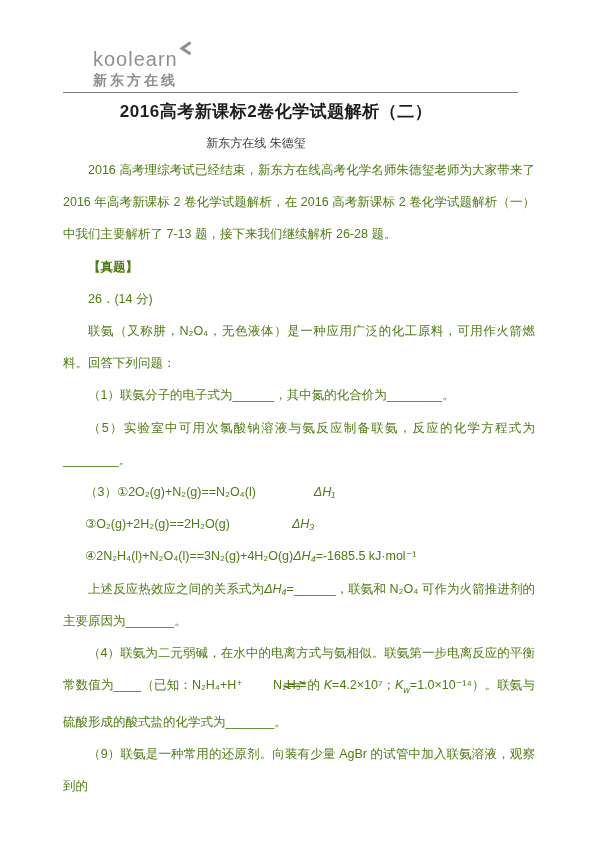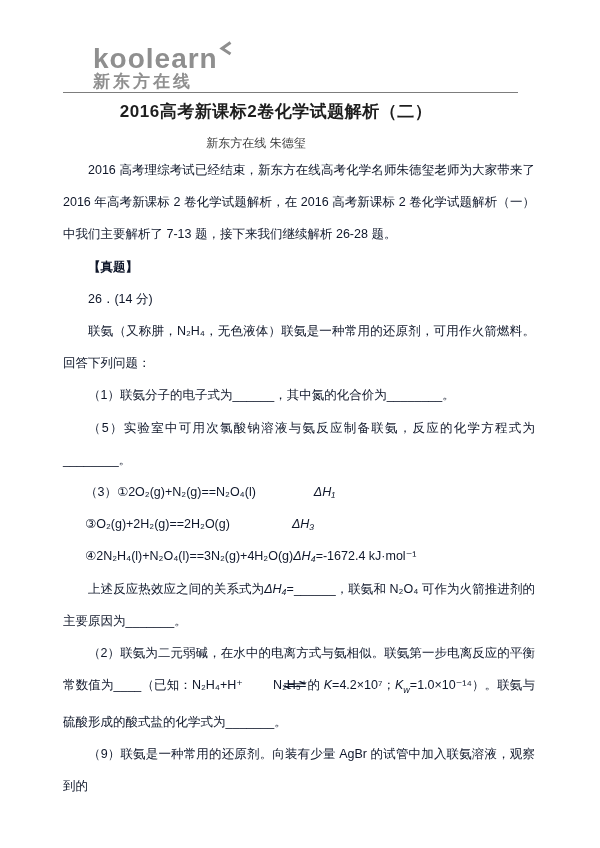--- a/index.html
+++ b/index.html
@@ -7,46 +7,46 @@
     width:600px;height:848px;position:relative;overflow:hidden;
     font-family:"Liberation Sans","DejaVu Sans",sans-serif;
     color:#333333;
   }
   .page{position:absolute;inset:0;background:#ffffff;}
 
   
   .logo{position:absolute;left:93px;top:48px;}
   .logo-en{
     position:relative;display:inline-block;
-    font-size:28px;font-weight:bold;letter-spacing:1px;
+    font-size:20px;font-weight:normal;letter-spacing:1px;
     color:#8f8f8f;line-height:22px;
   }
   .logo-chev{position:absolute;right:-14px;top:-7px;}
   .logo-cn{
-    font-size:17px;color:#8f8f8f;letter-spacing:3px;
+    font-size:14px;color:#8f8f8f;letter-spacing:3px;
     line-height:18px;margin-top:1px;font-weight:bold;
   }
   .header-rule{
     position:absolute;left:63px;top:92px;width:455px;height:1px;
     background:#7d7d7d;border:none;margin:0;
   }
 
   .doc-title{
     position:absolute;left:0;top:100px;width:552px;text-align:center;
     font-size:17px;font-weight:bold;color:#1e1e1e;letter-spacing:0.5px;
   }
   .byline{
     position:absolute;left:0;top:135px;width:512px;text-align:center;
     font-size:12px;color:#3c3c3c;
   }
 
   
   .content{
     position:absolute;left:63px;top:154px;width:472px;
-    font-size:12.5px;line-height:32.2px;color:#0f172a;
+    font-size:12.5px;line-height:32.2px;color:#4d7c0f;
     text-align:justify;
   }
   .content p{margin:0;text-indent:25px;}
   .content p.eq{text-indent:22px;text-align:left;}
   .bold{font-weight:bold;}
   .dh{font-style:italic;text-align:right;}
   .ital{font-style:italic;}
   sub.w{font-size:9px;font-style:italic;}
   .gap{display:inline-block;height:1px;}
   .g1{width:58px;}
@@ -78,33 +78,33 @@
   <div class="byline">新东方在线 朱德玺</div>
 
   <div class="content">
 
     <p>2016 高考理综考试已经结束，新东方在线高考化学名师朱德玺老师为大家带来了 2016 年高考新课标 2 卷化学试题解析，在 2016 高考新课标 2 卷化学试题解析（一）中我们主要解析了 7-13 题，接下来我们继续解析 26-28 题。</p>
 
     <p class="bold">【真题】</p>
 
     <p>26．(14 分)</p>
 
-    <p>联氨（又称肼，N₂H₄，无色液体）联氨是一种常用的还原剂，可用作火箭燃料。回答下列问题：</p>
+    <p>联氨（又称肼，N₂O₄，无色液体）是一种应用广泛的化工原料，可用作火箭燃料。回答下列问题：</p>
 
     <p>（1）联氨分子的电子式为______，其中氮的化合价为________。</p>
 
     <p>（5）实验室中可用次氯酸钠溶液与氨反应制备联氨，反应的化学方程式为________。</p>
 
     <p class="eq"><span>（3）①2O₂(g)+N₂(g)==N₂O₄(l)</span><span class="gap g1"></span><span class="dh">ΔH₁</span></p>
 
 
     <p class="eq"><span>③O₂(g)+2H₂(g)==2H₂O(g)</span><span class="gap g3"></span><span class="dh">ΔH₃</span></p>
 
-    <p class="eq"><span>④2N₂H₄(l)+N₂O₄(l)==3N₂(g)+4H₂O(g)</span><span class="dh">ΔH₄</span><span>=-1672.4 kJ·mol⁻¹</span></p>
+    <p class="eq"><span>④2N₂H₄(l)+N₂O₄(l)==3N₂(g)+4H₂O(g)</span><span class="dh">ΔH₄</span><span>=-1685.5 kJ·mol⁻¹</span></p>
 
     <p><span>上述反应热效应之间的关系式为</span><span class="dh">ΔH₄</span><span>=______，联氨和 N₂O₄ 可作为火箭推进剂的主要原因为_______。</span></p>
 
-    <p><span>（2）联氨为二元弱碱，在水中的电离方式与氨相似。联氨第一步电离反应的平衡常数值为____（已知：N₂H₄+H⁺</span><span class="arrow">⇌</span><span>N₂H₅⁺的 </span><span class="ital">K</span><span>=4.2×10⁷；</span><span class="ital">K</span><sub class="w">w</sub><span>=1.0×10⁻¹⁴）。联氨与硫酸形成的酸式盐的化学式为_______。</span></p>
+    <p><span>（4）联氨为二元弱碱，在水中的电离方式与氨相似。联氨第一步电离反应的平衡常数值为____（已知：N₂H₄+H⁺</span><span class="arrow">⇌</span><span>N₂H₅⁺的 </span><span class="ital">K</span><span>=4.2×10⁷；</span><span class="ital">K</span><sub class="w">w</sub><span>=1.0×10⁻¹⁴）。联氨与硫酸形成的酸式盐的化学式为_______。</span></p>
 
     <p>（9）联氨是一种常用的还原剂。向装有少量 AgBr 的试管中加入联氨溶液，观察到的</p>
 
   </div>
 </div>
 
 </body></html>

